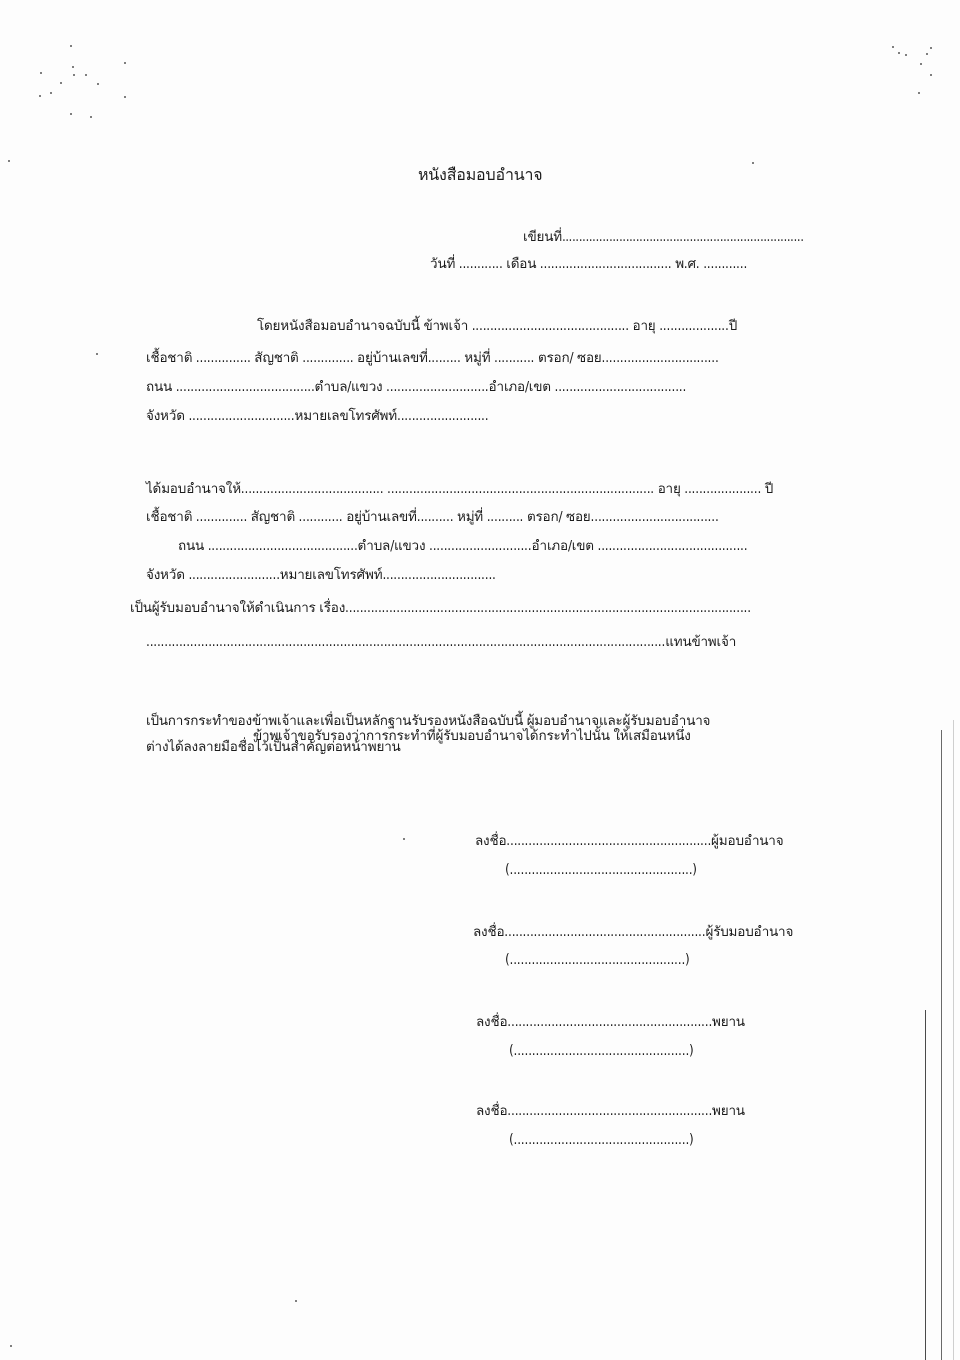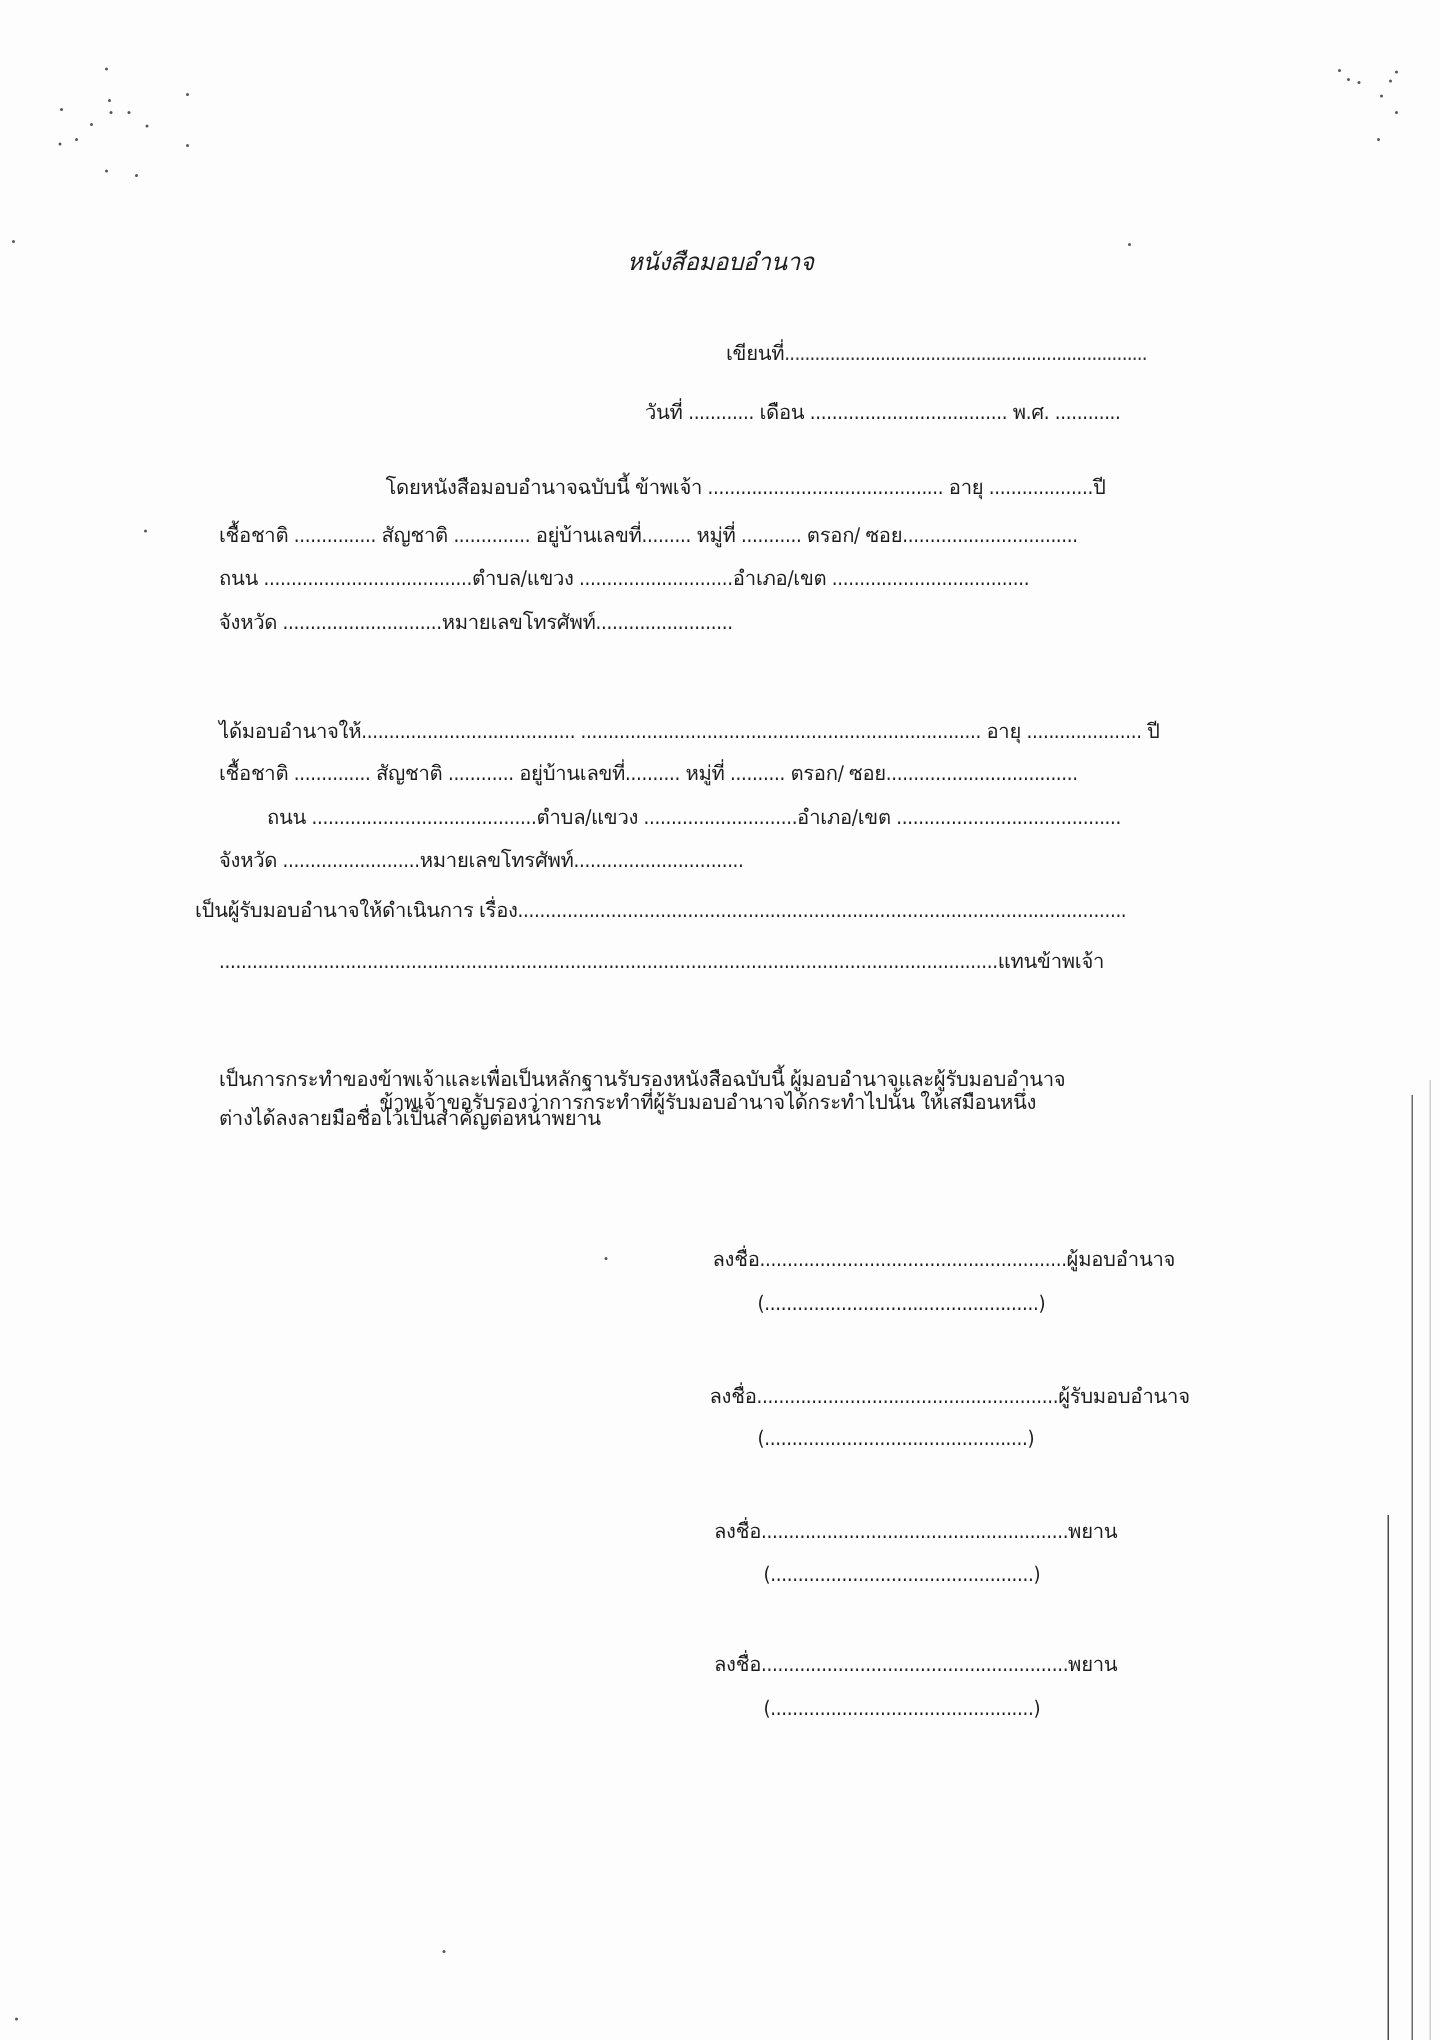--- a/index.html
+++ b/index.html
@@ -8,36 +8,36 @@
     position: absolute; left: 0; top: 0; width: 960px; height: 1360px;
     background: #fdfdfd;
     font-family: "DejaVu Sans Condensed", "DejaVu Sans", "Liberation Sans", sans-serif;
     color: #1c1c1c;
   }
   .line {
     position: absolute; white-space: nowrap;
     font-size: 13.5px; line-height: 18px; letter-spacing: -0.2px;
     transform-origin: left center;
   }
-  .title { font-size: 16px; font-weight: normal; font-style: italic; }
+  .title { font-size: 16px; font-weight: normal; }
   .dots { color: #333; letter-spacing: -0.5px; }
   .speck { position: absolute; background: #555; width: 2px; height: 2px; border-radius: 1px; }
   .rule { position: absolute; width: 1px; }
 </style>
 </head>
 <body>
 
 <div class="page">
 
   <div class="line title" style="left:418px; top:166px;">หนังสือมอบอำนาจ</div>
 
-  <div class="line" style="left:484px; top:227px;">
+  <div class="line" style="left:523px; top:227px;">
     <span>เขียนที่</span><span class="dots">........................................................................</span>
   </div>
-  <div class="line" style="left:430px; top:266px;">วันที่ ............ เดือน .................................... พ.ศ. ............</div>
+  <div class="line" style="left:430px; top:254px;">วันที่ ............ เดือน .................................... พ.ศ. ............</div>
 
   <div class="line" style="left:257px; top:316px;">โดยหนังสือมอบอำนาจฉบับนี้  ข้าพเจ้า ........................................... อายุ ...................ปี</div>
   <div class="line" style="left:146px; top:348px;">เชื้อชาติ ............... สัญชาติ .............. อยู่บ้านเลขที่......... หมู่ที่ ........... ตรอก/ ซอย................................</div>
   <div class="line" style="left:146px; top:377px;">ถนน ......................................ตำบล/แขวง ............................อำเภอ/เขต ....................................</div>
   <div class="line" style="left:146px; top:406px;">จังหวัด .............................หมายเลขโทรศัพท์.........................</div>
 
   <div class="line" style="left:146px; top:479px;">ได้มอบอำนาจให้.......................................  ......................................................................... อายุ ..................... ปี</div>
   <div class="line" style="left:146px; top:507px;">เชื้อชาติ .............. สัญชาติ ............ อยู่บ้านเลขที่.......... หมู่ที่ .......... ตรอก/ ซอย...................................</div>
   <div class="line" style="left:146px; top:536px;margin-left:32px;">ถนน .........................................ตำบล/แขวง ............................อำเภอ/เขต .........................................</div>
   <div class="line" style="left:146px; top:565px;">จังหวัด .........................หมายเลขโทรศัพท์...............................</div>

